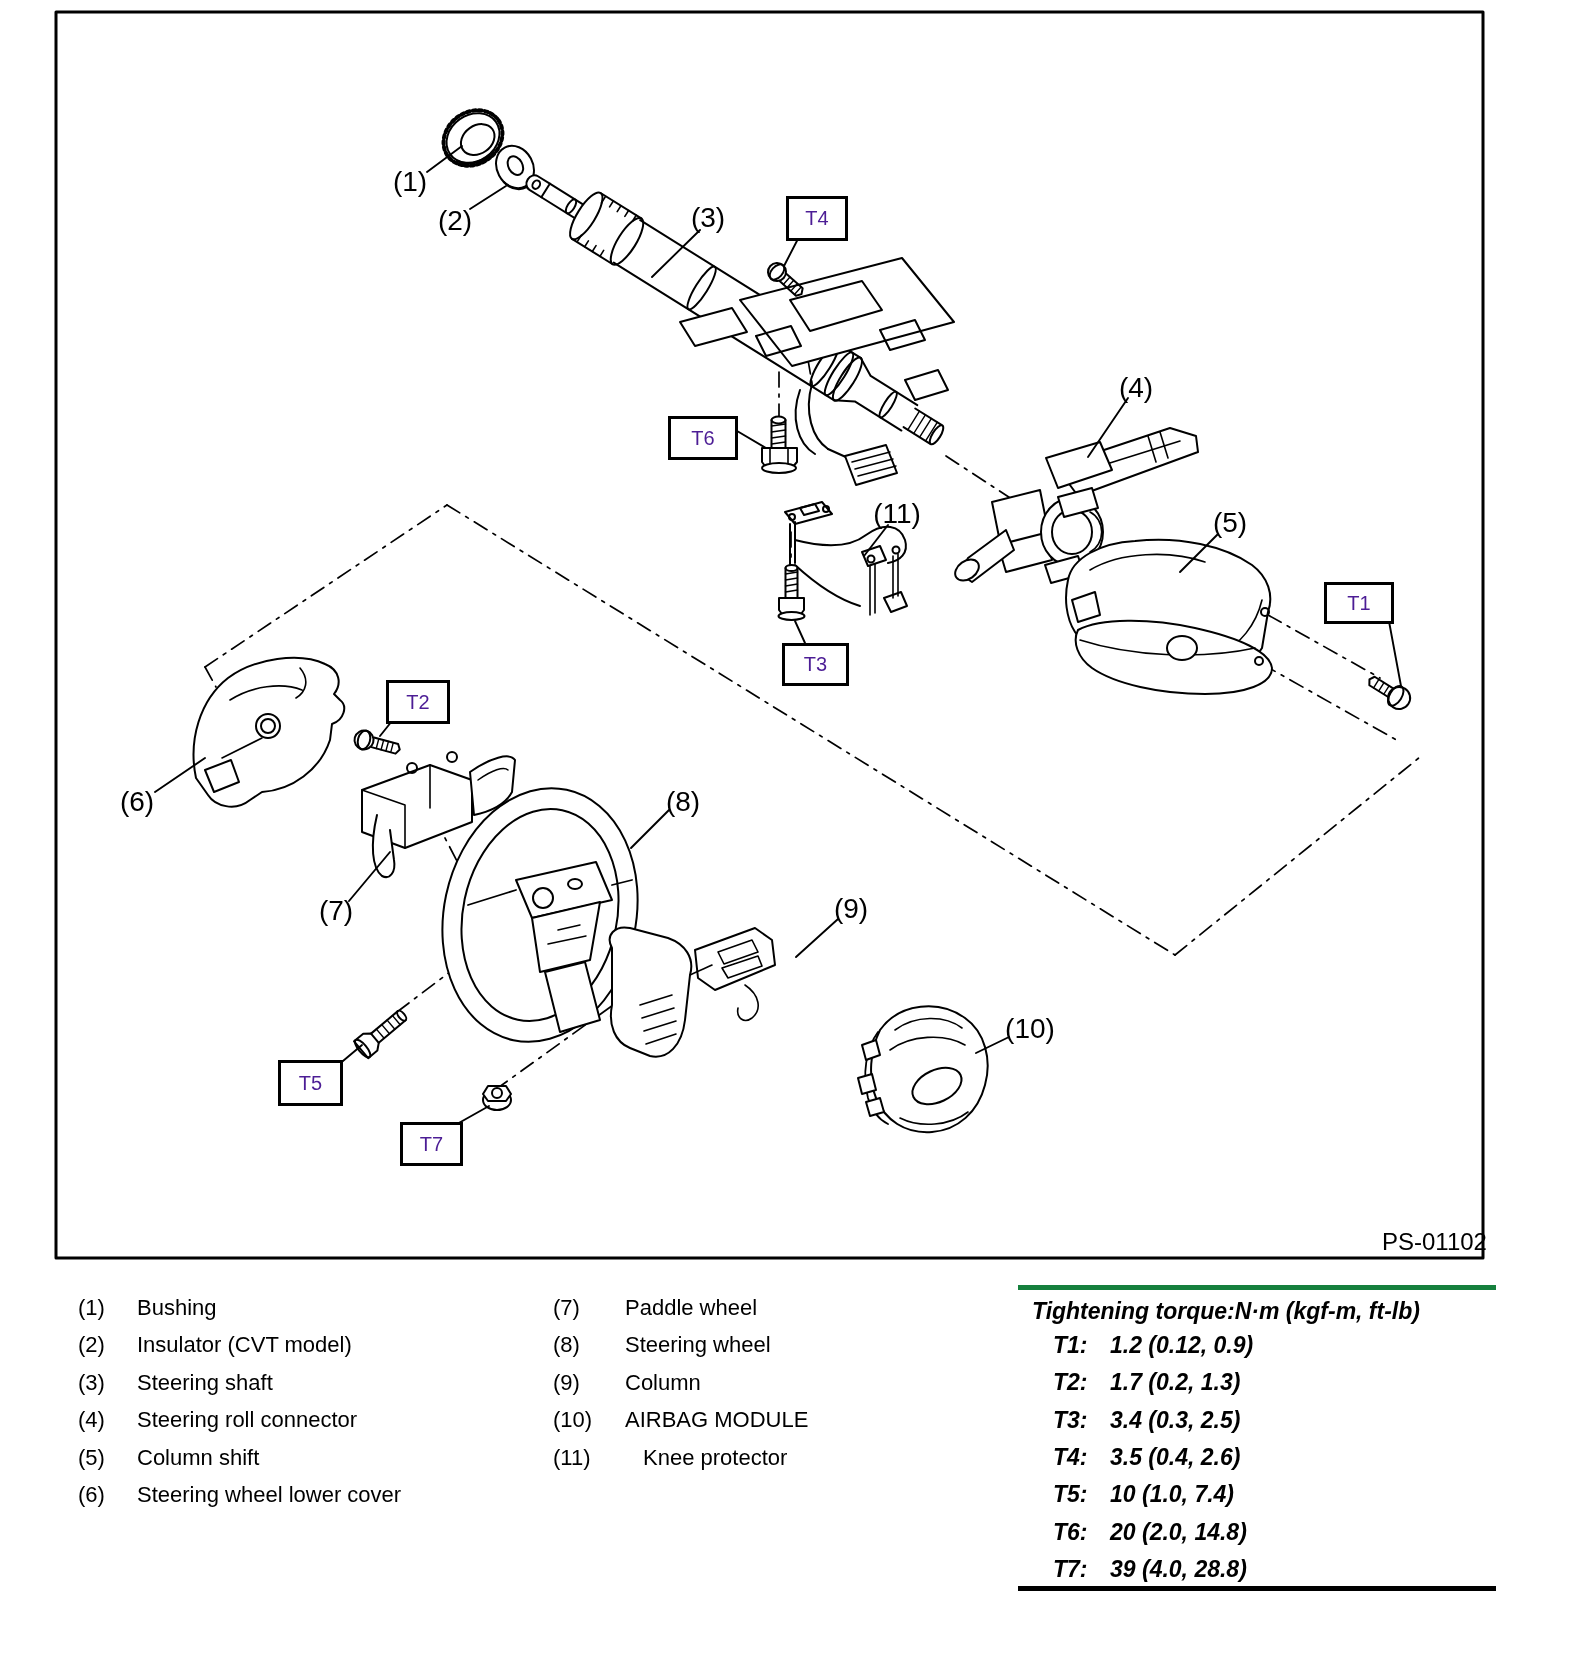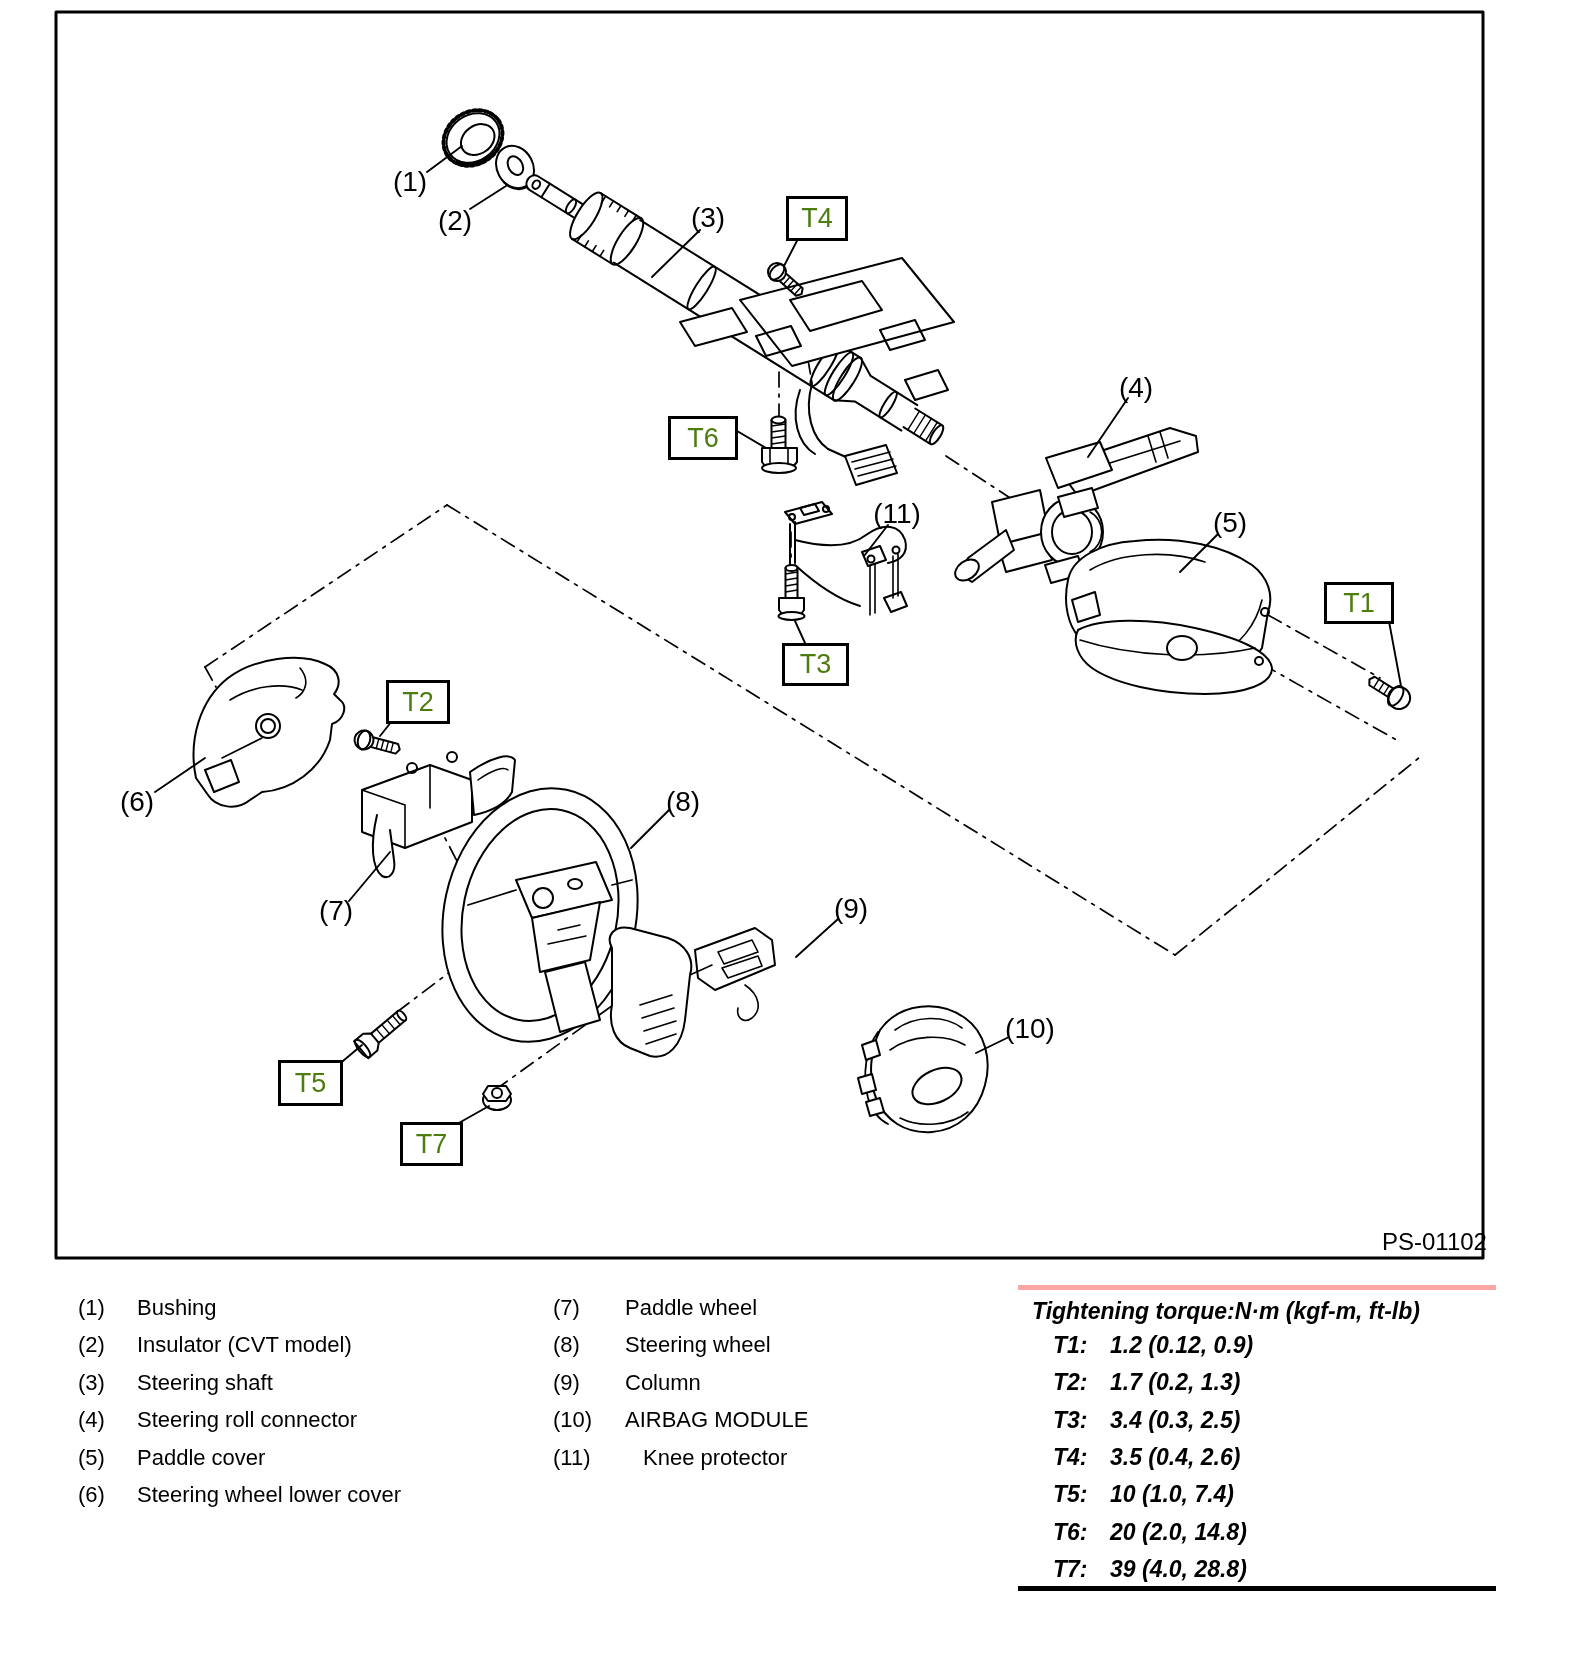--- a/index.html
+++ b/index.html
@@ -2,27 +2,27 @@
 <html><head>
 <meta charset="utf-8">
 <style>
   html,body{margin:0;padding:0;background:#fff;}
   .page{position:relative;width:1584px;height:1654px;background:#fff;
         font-family:"Liberation Sans","DejaVu Sans",sans-serif;color:#000;overflow:hidden;}
   .art{position:absolute;left:0;top:0;}
   .callout{position:absolute;transform:translate(-50%,-50%);font-size:28px;color:#000;
            white-space:nowrap;letter-spacing:0px;}
   .tbox{position:absolute;background:#fff;border:3px solid #000;display:flex;
-        align-items:center;justify-content:center;font-size:27px;color:#4d7c0f;}
+        align-items:center;justify-content:center;font-size:20px;color:#4c1d95;}
   .figcode{position:absolute;font-size:24px;color:#000;white-space:nowrap;}
   .legend-row{position:absolute;height:38px;line-height:38px;font-size:22px;}
   .legend-num{position:absolute;top:0;}
   .legend-label{position:absolute;top:0;white-space:nowrap;}
   .tt{position:absolute;left:1018px;top:1285px;width:478px;height:296px;
-      border-top:5px solid #fca5a5;border-bottom:5px solid #000;}
+      border-top:5px solid #15803d;border-bottom:5px solid #000;}
   .tt-title{position:absolute;left:14px;top:4px;height:34px;line-height:34px;
             font-size:23px;font-weight:bold;font-style:italic;white-space:nowrap;}
   .tt-row{position:absolute;height:37px;line-height:37px;font-size:23px;
           font-weight:bold;font-style:italic;white-space:nowrap;}
   .tt-id{position:absolute;left:35px;top:0;}
   .tt-val{position:absolute;left:92px;top:0;}
 </style>
 </head>
 <body>
 
@@ -304,21 +304,21 @@
     <div class="legend-row" style="left:0;top:1364px;width:520px">
       <span class="legend-num" style="left:78px">(3)</span>
       <span class="legend-label" style="left:137px">Steering shaft</span>
     </div>
     <div class="legend-row" style="left:0;top:1401px;width:520px">
       <span class="legend-num" style="left:78px">(4)</span>
       <span class="legend-label" style="left:137px">Steering roll connector</span>
     </div>
     <div class="legend-row" style="left:0;top:1439px;width:520px">
       <span class="legend-num" style="left:78px">(5)</span>
-      <span class="legend-label" style="left:137px">Paddle cover</span>
+      <span class="legend-label" style="left:137px">Column shift</span>
     </div>
     <div class="legend-row" style="left:0;top:1476px;width:520px">
       <span class="legend-num" style="left:78px">(6)</span>
       <span class="legend-label" style="left:137px">Steering wheel lower cover</span>
     </div>
     <div class="legend-row" style="left:0;top:1289px;width:520px">
       <span class="legend-num" style="left:553px">(7)</span>
       <span class="legend-label" style="left:625px">Paddle wheel</span>
     </div>
     <div class="legend-row" style="left:0;top:1326px;width:520px">

